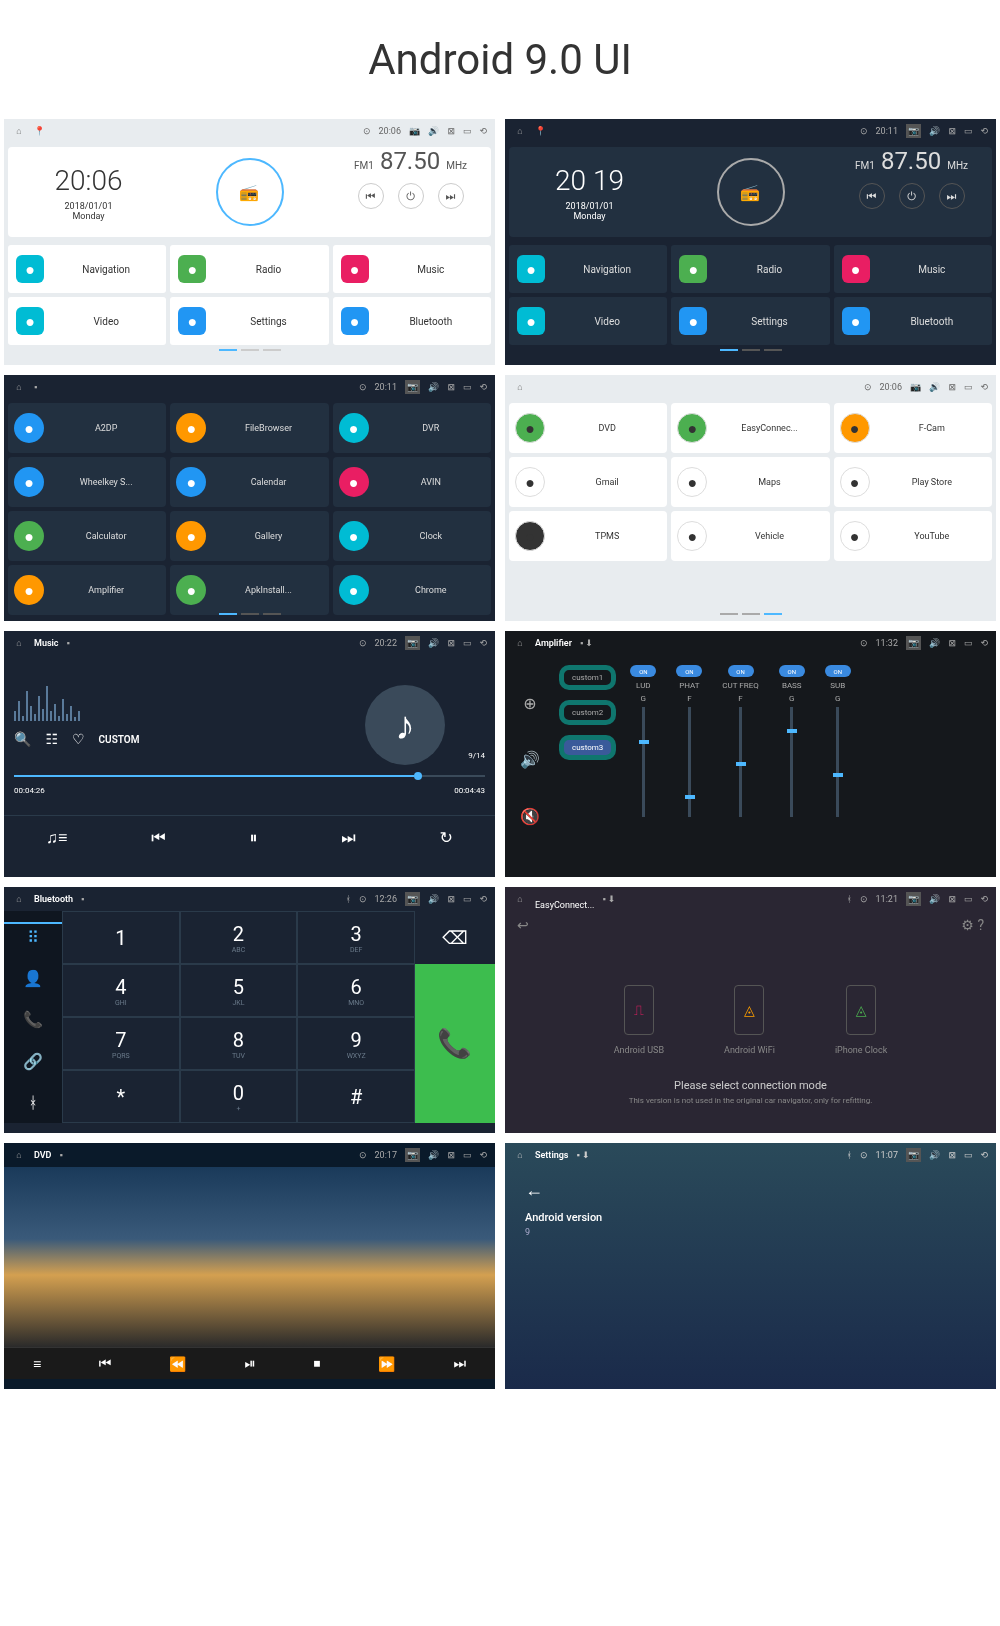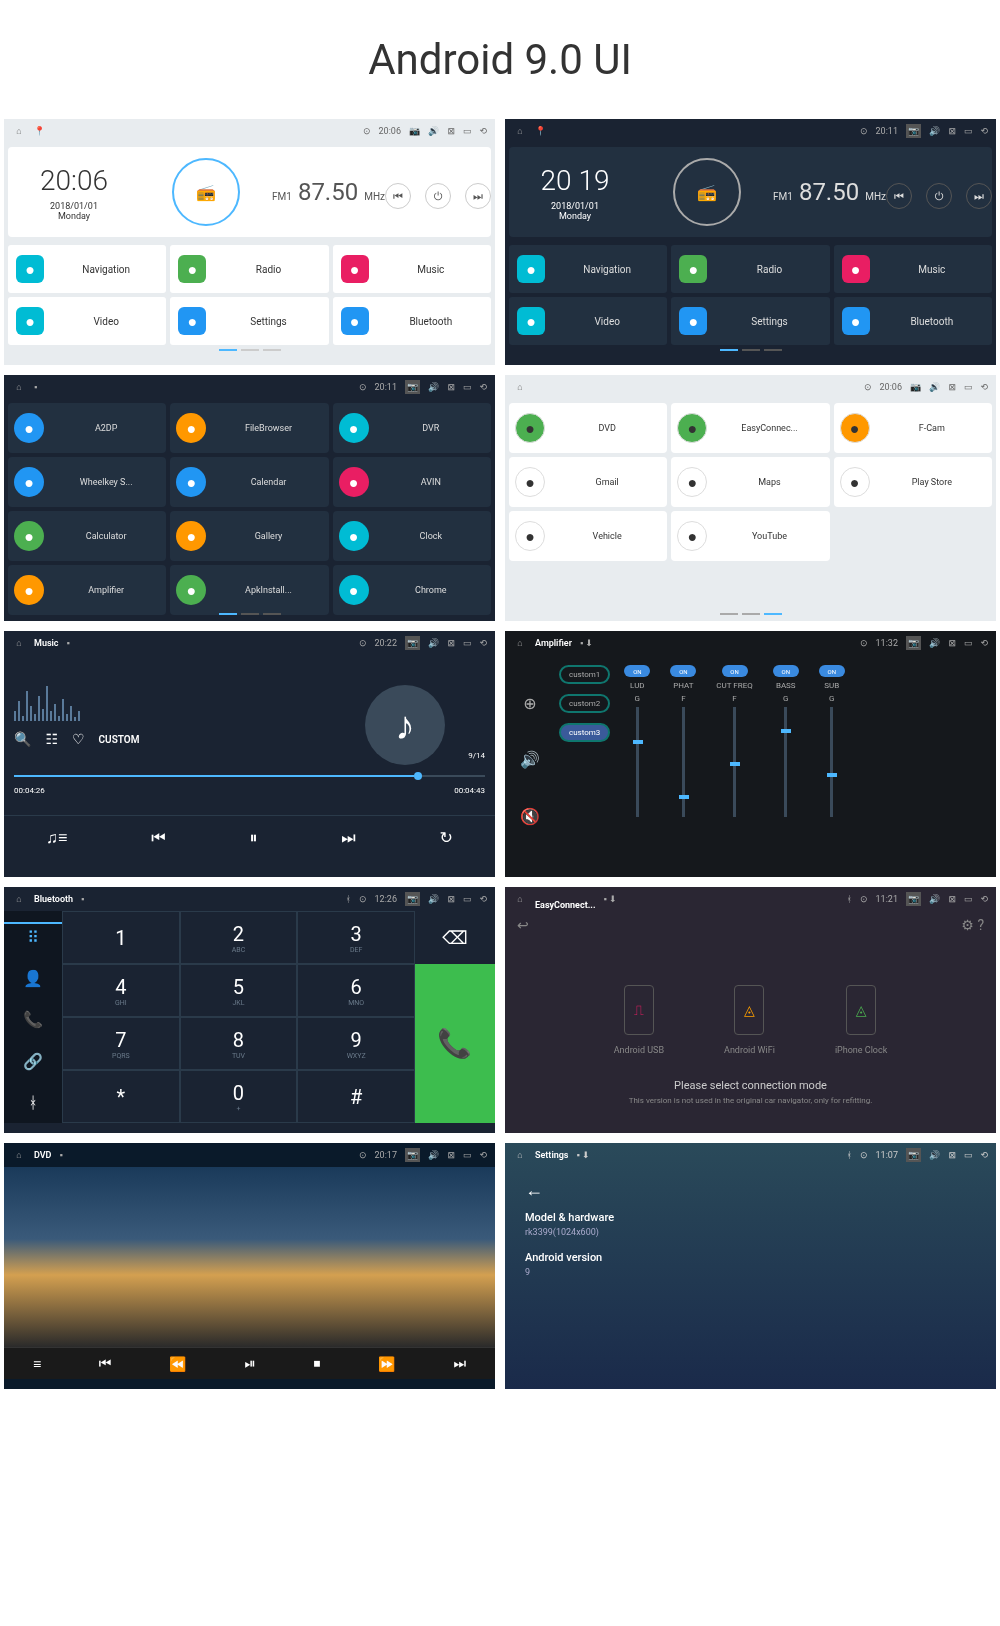--- a/index.html
+++ b/index.html
@@ -13,21 +13,21 @@
 
 
 .s1 { background:#e8ecef; }
 .s2 { background:#1a2332; }
 .datetime { display:flex; flex-direction:column; align-items:center; justify-content:center; }
 .clock-big { font-size:28px; font-weight:300; }
 .date-sm { font-size:9px; margin-top:4px; }
 .day-sm { font-size:9px; }
 .radio-widget { display:flex; align-items:center; justify-content:center; }
 .radio-circle { width:68px; height:68px; border-radius:50%; border:2px solid; display:flex; align-items:center; justify-content:center; }
-.radio-info { display:flex; flex-direction:row; align-items:center; justify-content:space-between; }
+.radio-info { display:flex; flex-direction:column; align-items:center; justify-content:flex-start; }
 .radio-row { display:flex; align-items:baseline; gap:6px; }
 .freq { font-size:24px; }
 .band,.unit { font-size:10px; }
 .radio-controls { display:flex; gap:14px; margin-top:8px; }
 .radio-btn { width:26px; height:26px; border-radius:50%; border:1px solid; display:flex; align-items:center; justify-content:center; font-size:11px; }
 .main-tiles { display:grid; grid-template-columns:1fr 1fr 1fr; height:90px; }
 .apps-row { display:grid; grid-template-columns:1fr 1fr 1fr; gap:4px; }
 .app-tile { height:48px; display:flex; align-items:center; gap:10px; padding:0 8px; border-radius:3px; }
 .app-ico { width:28px; height:28px; border-radius:6px; display:flex; align-items:center; justify-content:center; }
 .app-lbl { font-size:10px; flex:1; text-align:center; }
@@ -56,21 +56,21 @@
 .progress-fill { height:2px; background:#4db8ff; width:85%; }
 .progress-dot { width:8px; height:8px; border-radius:50%; background:#4db8ff; position:absolute; left:85%; top:4px; }
 .time-row { display:flex; justify-content:space-between; font-size:8px; margin-top:2px; }
 .playbar { height:44px; display:flex; align-items:center; justify-content:space-around; border-top:1px solid #2a3a4a; font-size:16px; }
 
 
 .s6 { background:#15181c; color:#aaa; }
 .amp-body { display:flex; height:210px; }
 .amp-side { width:50px; display:flex; flex-direction:column; justify-content:space-around; align-items:center; padding:20px 0; }
 .amp-presets { display:flex; flex-direction:column; gap:10px; padding:10px 4px; font-size:8px; }
-.preset { padding:3px 8px; border:2px solid #0f766e; border-radius:10px; text-align:left; }
+.preset { padding:3px 8px; border:5px solid #0f766e; border-radius:10px; text-align:left; }
 .preset.active { background:#3a5a9a; color:#fff; }
 .eq { display:flex; gap:20px; padding:10px; flex:1; }
 .eq-col { display:flex; flex-direction:column; align-items:center; gap:4px; font-size:8px; }
 .eq-toggle { width:26px; height:12px; border-radius:6px; background:#3a8ae0; font-size:6px; color:#fff; display:flex; align-items:center; justify-content:center; }
 .eq-slider { width:3px; height:110px; background:#3a4a5a; position:relative; }
 .eq-thumb { width:10px; height:4px; background:#4db8ff; position:absolute; left:-3px; }
 
 
 .s7 { background:#1a2332; color:#fff; }
 .bt-body { display:flex; height:212px; }
@@ -352,20 +352,24 @@
           <div class="gico" style="background:#fff;border:1px solid #ddd;">●</div>
           <div class="glbl">Gmail</div>
         </div>
         <div class="gcell" style="background: rgb(255, 255, 255);">
           <div class="gico" style="background:#fff;border:1px solid #ddd;">●</div>
           <div class="glbl">Maps</div>
         </div>
         <div class="gcell" style="background: rgb(255, 255, 255);">
           <div class="gico" style="background:#fff;border:1px solid #ddd;">●</div>
           <div class="glbl">Play Store</div>
+        </div>
+        <div class="gcell" style="background: rgb(255, 255, 255);">
+          <div class="gico" style="background:#333;border:1px solid #ddd;">●</div>
+          <div class="glbl">TPMS</div>
         </div>
         <div class="gcell" style="background: rgb(255, 255, 255);">
           <div class="gico" style="background:#fff;border:1px solid #ddd;">●</div>
           <div class="glbl">Vehicle</div>
         </div>
         <div class="gcell" style="background: rgb(255, 255, 255);">
           <div class="gico" style="background:#fff;border:1px solid #ddd;">●</div>
           <div class="glbl">YouTube</div>
         </div>
       </div>
@@ -584,21 +588,21 @@
           </div>
           <div class="key-del">⌫</div>
       <div class="key-call">📞</div>
     </div>
   </div>
 </div>
 
 <div class="screen s8">
   <div class="statusbar" style="color:#aaa;">
     <span class="ico">⌂</span>
-    <span style="font-weight:700;color:#fff;margin-top:11px;">EasyConnect...</span>
+    <span style="font-weight:400;color:#fff;margin-top:11px;">EasyConnect...</span>
     <span>▪ ⬇</span>
     <span class="spacer"></span>
     <span>ᚼ</span>
     <span>⊙</span>
     <span>11:21</span>
     <span style="background:#555;padding:2px;">📷</span>
     <span>🔊</span>
     <span>⊠</span>
     <span>▭</span>
     <span>⟲</span>
@@ -665,24 +669,20 @@
     <span style="background:#555;padding:2px;">📷</span>
     <span>🔊</span>
     <span>⊠</span>
     <span>▭</span>
     <span>⟲</span>
   </div>
   <div class="set-body">
     <div class="set-back">←</div>
     <div id="s10-list">
           <div class="set-item">
-            <div class="set-key">Model &amp; hardware</div>
-            <div class="set-val">rk3399(1024x600)</div>
-          </div>
-          <div class="set-item">
             <div class="set-key">Android version</div>
             <div class="set-val">9</div>
           </div>
         </div>
   </div>
 </div>
 
 </div>
 
 </body></html>

